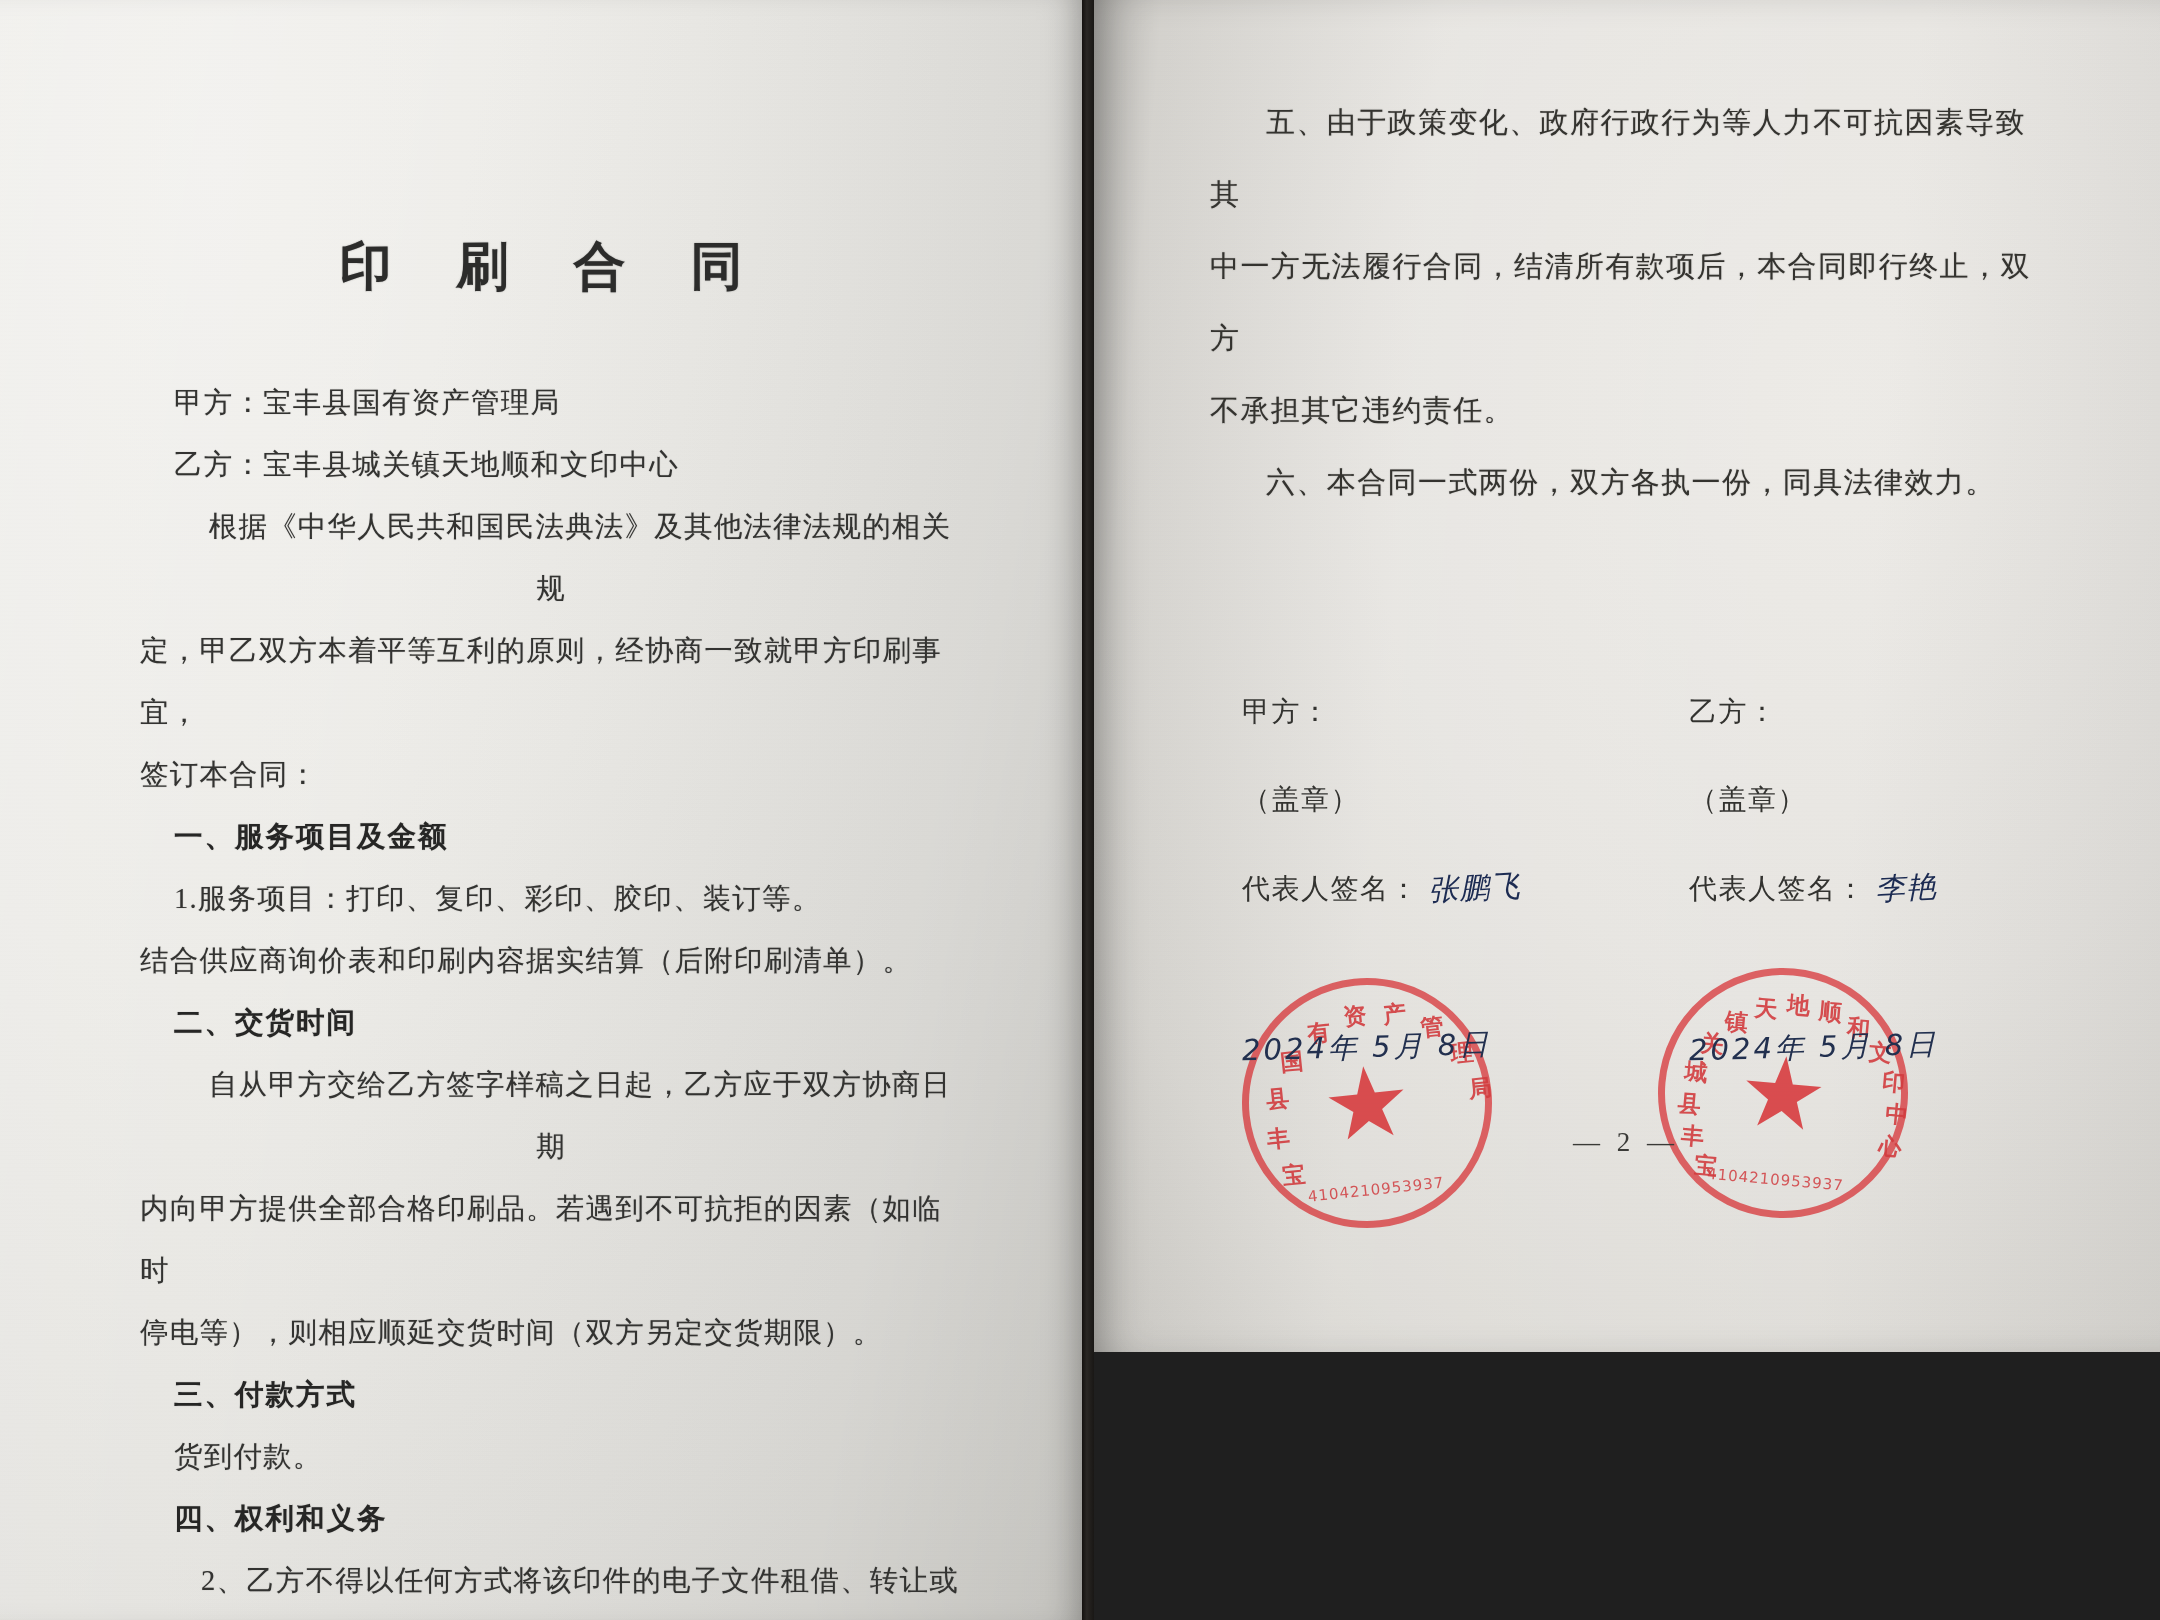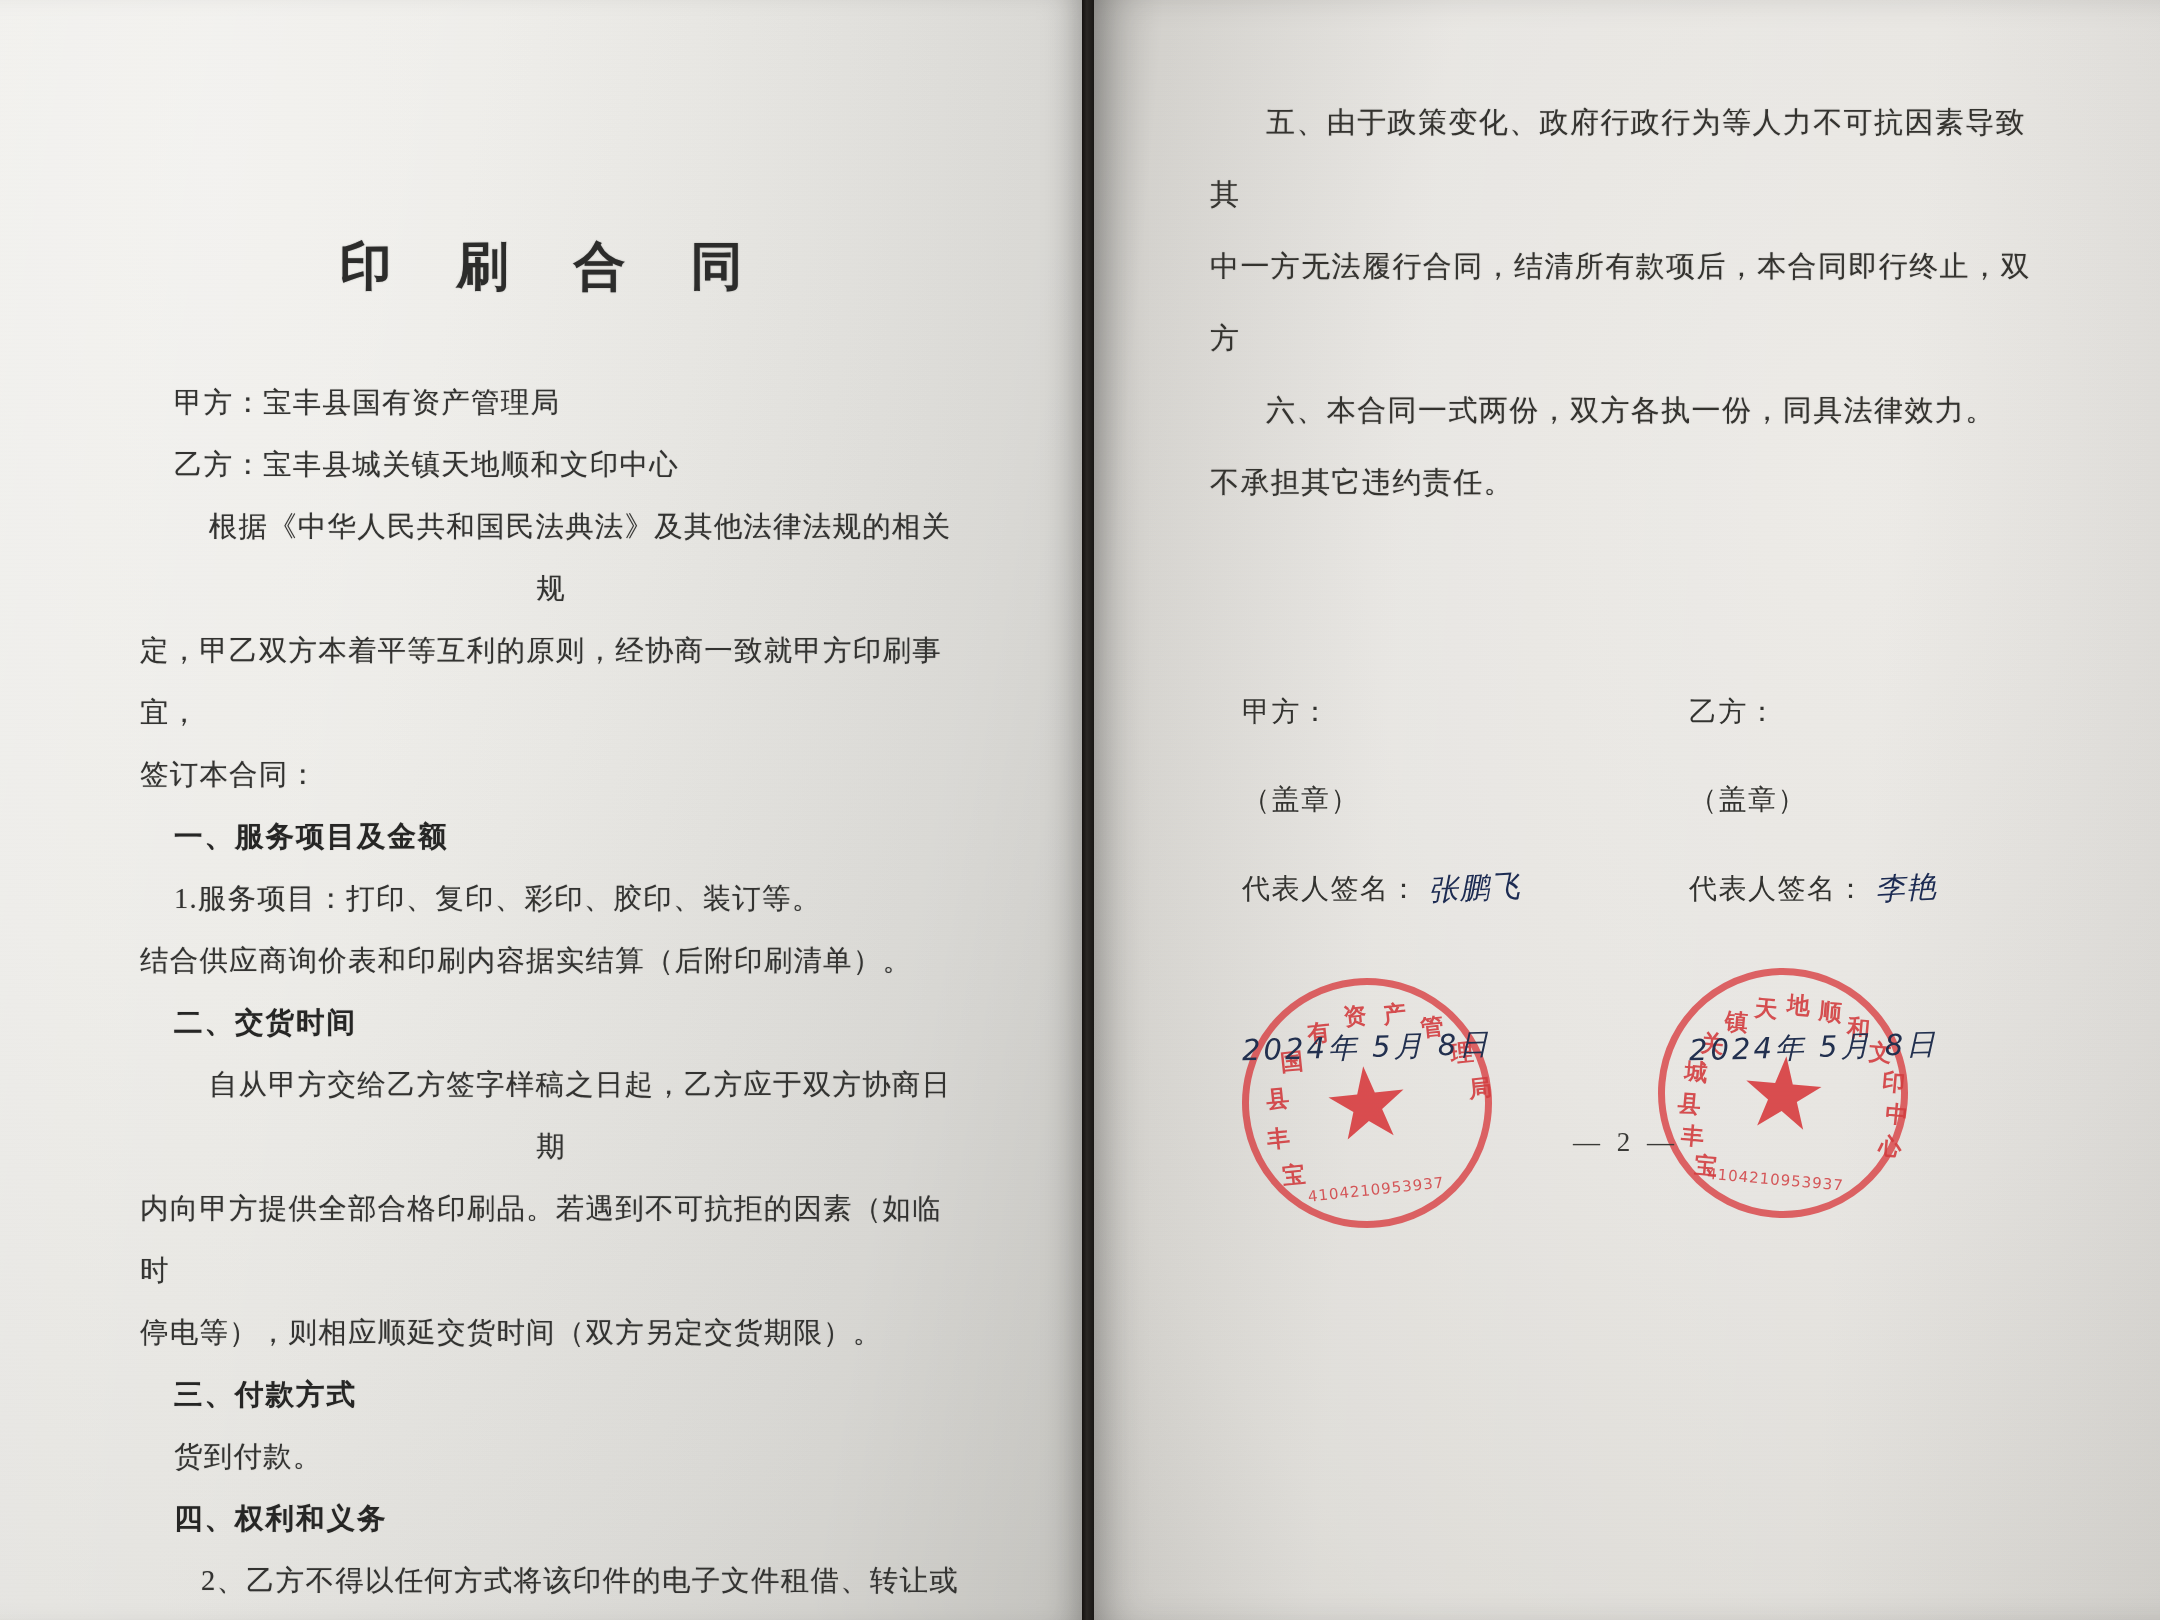--- a/index.html
+++ b/index.html
@@ -38,21 +38,21 @@
   .page-left::after {
     content: "";
     position: absolute;
     inset: 0;
     background: linear-gradient(100deg, rgba(255,255,255,0.18) 0%, rgba(255,255,255,0.02) 35%, rgba(0,0,0,0.05) 80%, rgba(0,0,0,0.10) 100%);
     pointer-events: none;
   }
 
   .page-right {
     width: 1068px;
-    height: 1620px;
+    height: 1352px;
     background:
       radial-gradient(ellipse at 70% 30%, #eceae6 0%, #e6e4e0 45%, #dcdad5 80%, #cfcdc8 100%);
     box-shadow: inset 30px 0 48px -26px rgba(0,0,0,0.42);
   }
   .page-right::after {
     content: "";
     position: absolute;
     inset: 0;
     background: linear-gradient(95deg, rgba(0,0,0,0.16) 0%, rgba(0,0,0,0.05) 6%, rgba(255,255,255,0.10) 30%, rgba(255,255,255,0.04) 70%, rgba(0,0,0,0.06) 100%);
     pointer-events: none;
@@ -252,22 +252,22 @@
 
     </div>
     <div class="noise"></div>
   </div>
 
   <div class="page page-right">
     <div class="content">
       <div class="rt-text">
         <p class="p">五、由于政策变化、政府行政行为等人力不可抗因素导致其</p>
         <p class="p" style="text-indent:0">中一方无法履行合同，结清所有款项后，本合同即行终止，双方</p>
+        <p class="p" style="text-indent:0">不承担其它违约责任。</p>
         <p class="p">六、本合同一式两份，双方各执一份，同具法律效力。</p>
-        <p class="p" style="text-indent:0">不承担其它违约责任。</p>
       </div>
 
       <div class="sign-block">
 
         <div class="seal seal-a">
           <div class="ring-text">
             <span style="transform:rotate(-118deg) translate(0,-104px) rotate(118deg)">宝</span>
             <span style="transform:rotate(-96deg) translate(0,-104px) rotate(96deg)">丰</span>
             <span style="transform:rotate(-74deg) translate(0,-104px) rotate(74deg)">县</span>
             <span style="transform:rotate(-52deg) translate(0,-104px) rotate(52deg)">国</span>

